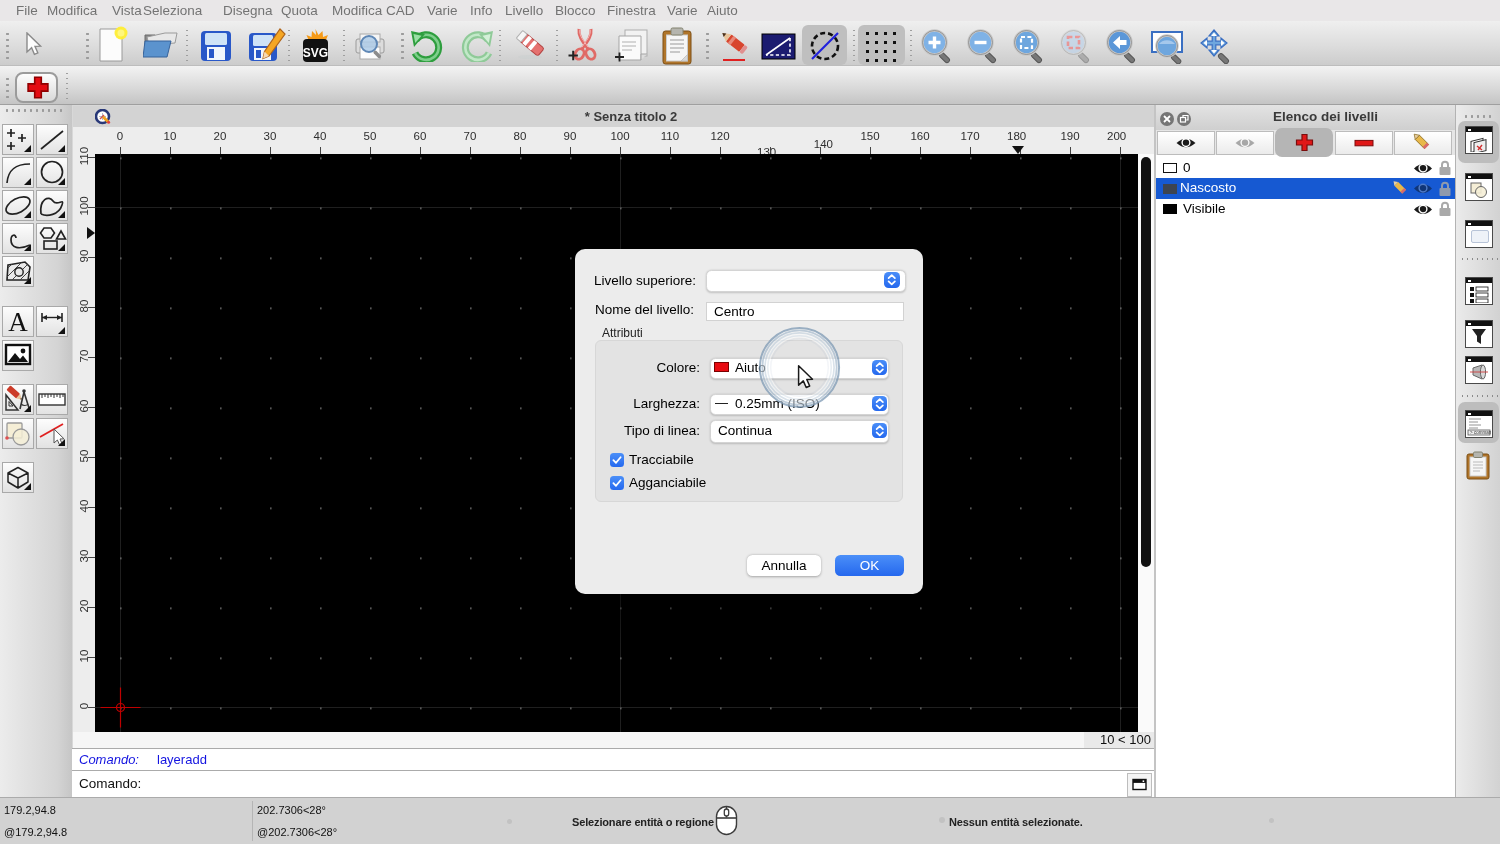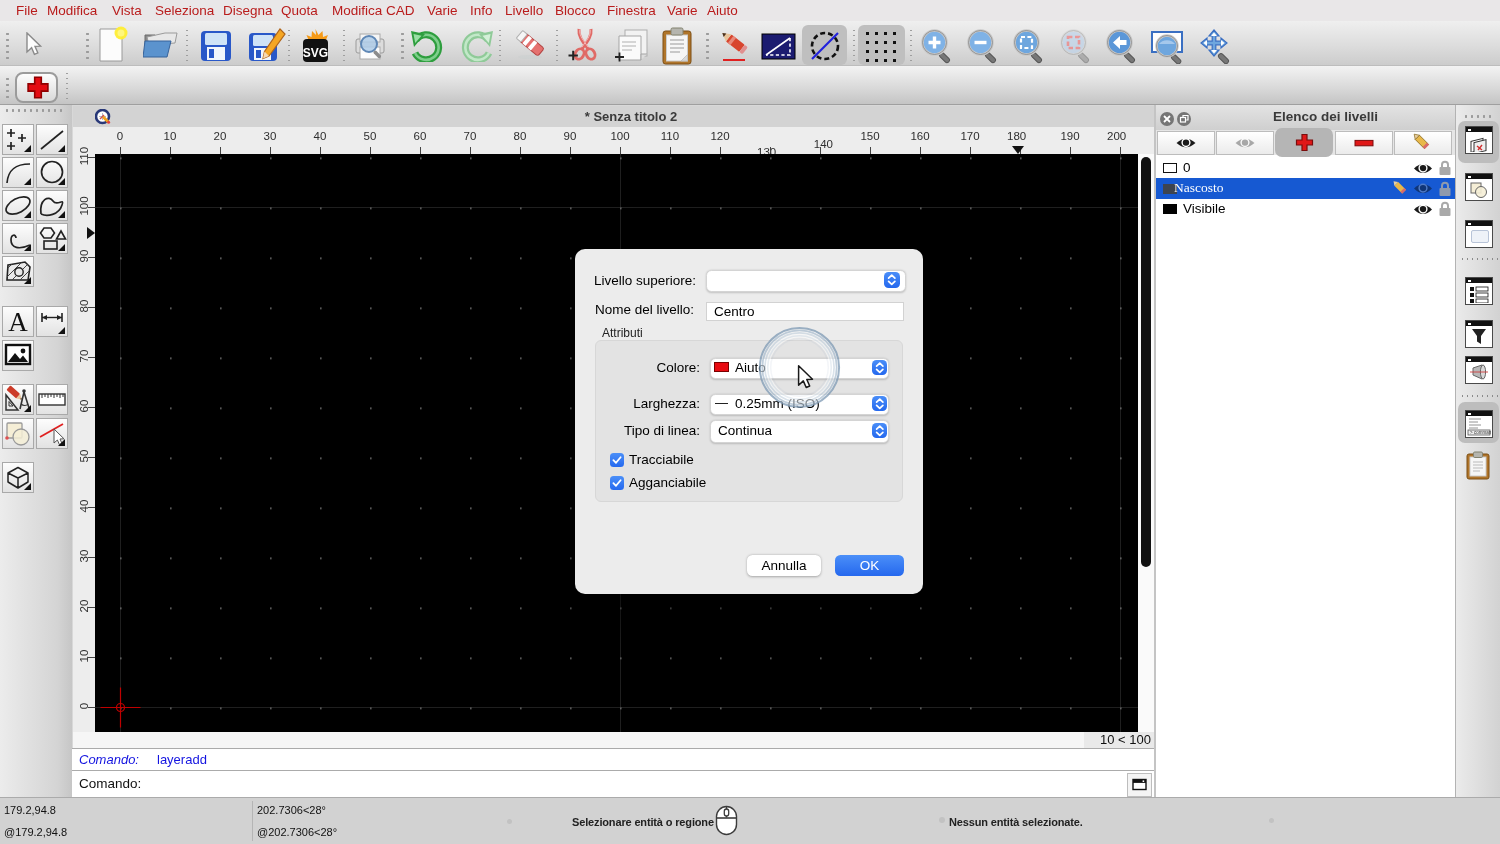--- a/index.html
+++ b/index.html
@@ -1,20 +1,20 @@
 <!DOCTYPE html>
 <html><head>
 <meta charset="utf-8">
 <style>
 html,body{margin:0;padding:0;}
 body{width:1500px;height:844px;overflow:hidden;font-family:"Liberation Sans",sans-serif;-webkit-font-smoothing:antialiased;}
 #app{position:relative;width:1500px;height:844px;background:#d8d8d8;}
 .abs{position:absolute;}
 
-#menubar{left:0;top:0;width:1500px;height:21px;background:#e9e7e8;color:#b91c1c;font-size:13.5px;}
+#menubar{left:0;top:0;width:1500px;height:21px;background:#e9e7e8;color:#737373;font-size:13.5px;}
 #menubar span{position:absolute;top:2.5px;white-space:nowrap;}
 #toolbar1{left:0;top:21px;width:1500px;height:45px;background:linear-gradient(#efefef,#dddddd 55%,#cccccc);border-bottom:1px solid #bdbdbd;box-sizing:border-box;}
 #toolbar2{left:0;top:66px;width:1500px;height:39px;background:linear-gradient(#f3f3f3,#d8d8d8 60%,#c4c4c4);border-bottom:1px solid #9f9f9f;box-sizing:border-box;}
 .handledots{width:3px;background-image:radial-gradient(circle,#9b9b9b 1.1px,transparent 1.3px);background-size:3px 6px;background-position:center top;}
 .sepdots{width:2px;background-image:radial-gradient(circle,#9e9e9e 0.9px,transparent 1.1px);background-size:2px 5px;}
 .pressed{background:#bfbfbf;border-radius:6px;}
 
 #palette{left:0;top:105px;width:72px;height:692px;background:linear-gradient(to right,#ececec,#d4d4d4 80%,#c6c6c6);}
 .cell{position:absolute;width:32px;height:31px;background:linear-gradient(#fdfdfd,#e2e2e2);border:1px solid #a9a9a9;box-sizing:border-box;}
 .ctri{position:absolute;right:2px;bottom:2px;width:0;height:0;border-left:7px solid transparent;border-bottom:7px solid #111;}
@@ -50,21 +50,21 @@
 .stepper svg{position:absolute;left:0;top:0;}
 .cbx{position:absolute;width:14px;height:14px;background:linear-gradient(#47a; #269);background:linear-gradient(#4b8ff8,#2569ef);border-radius:3.5px;}
 </style>
 </head>
 <body>
 <div id="app">
   <div id="menubar" class="abs">
     <span style="left:16px">File</span>
       <span style="left:47px">Modifica</span>
       <span style="left:112px">Vista</span>
-      <span style="left:155px">Seleziona</span>
+      <span style="left:143px">Seleziona</span>
       <span style="left:223px">Disegna</span>
       <span style="left:281px">Quota</span>
       <span style="left:332px">Modifica CAD</span>
       <span style="left:427px">Varie</span>
       <span style="left:470px">Info</span>
       <span style="left:505px">Livello</span>
       <span style="left:555px">Blocco</span>
       <span style="left:607px">Finestra</span>
       <span style="left:667px">Varie</span>
       <span style="left:707px">Aiuto</span>
@@ -526,21 +526,21 @@
           <path d="M0,7.5 Q9,-1.5 18,7.5 Q9,16.5 0,7.5 Z" fill="#1a1a1a"></path>
           <circle cx="9" cy="7.1" r="3.9" fill="#1a1a1a" stroke="#fff" stroke-width="1.4"></circle>
         </svg>
       <svg class="abs" style="left:282px;top:2.5px" width="14" height="16">
           <rect x="1.5" y="7" width="11" height="8" rx="1" fill="#a9a9a9"></rect>
           <path d="M4,7 v-2.2 a3,3 0 0 1 6,0 v2.2" fill="none" stroke="#a9a9a9" stroke-width="2"></path>
         </svg>
     </div>
     <div class="abs" style="left:0;top:20.5px;width:299px;height:20.5px;background:#1659d2;color:#fff;">
       <div class="abs" style="left:7px;top:5.5px;width:14px;height:10px;background:#3d4450;"></div>
-      <span style="position:absolute;left:18px;top:2px;font-family:Liberation Serif, serif;">Nascosto</span>
+      <span style="position:absolute;left:24px;top:2px;">Nascosto</span>
       <svg class="abs" style="left:237px;top:3px" width="16" height="16">
           <g transform="rotate(45 8 8)">
             <rect x="1" y="5" width="11" height="5.4" fill="#e8b84a"></rect>
             <rect x="9.6" y="5" width="2.6" height="5.4" fill="#d86a6a"></rect>
             <path d="M1,5 l-3.8,2.7 3.8,2.7 z" fill="#e8cfa0"></path>
           </g>
         </svg>
       <svg class="abs" style="left:258px;top:3px" width="18" height="15" opacity="0.55">
           <path d="M0,7.5 Q9,-1.5 18,7.5 Q9,16.5 0,7.5 Z" fill="#0a1830"></path>
           <circle cx="9" cy="7.1" r="3.9" fill="#0a1830" stroke="#8098c0" stroke-width="1.4"></circle>

